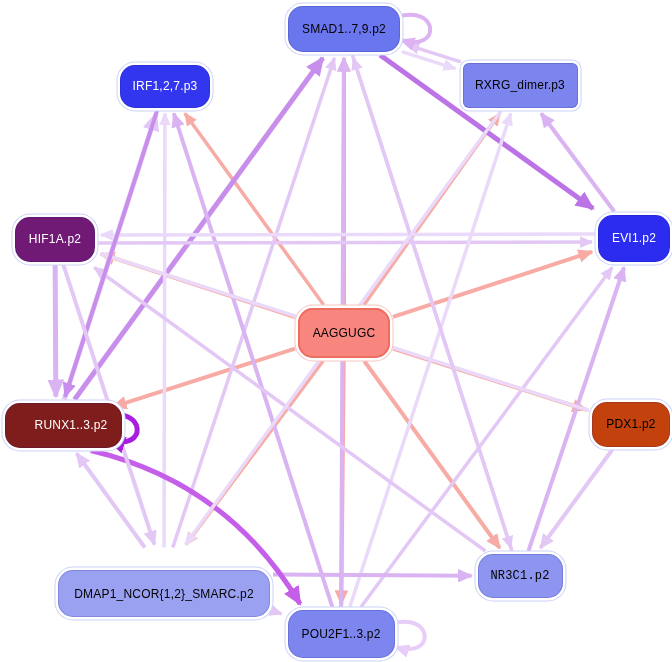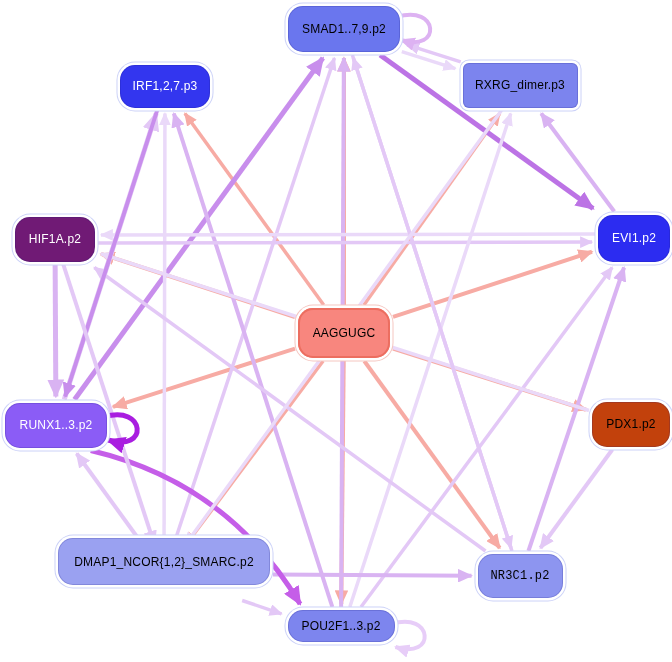--- a/index.html
+++ b/index.html
@@ -104,29 +104,29 @@
       </div>
       <div class="node" style="left: 462.5px; top: 62.5px; width: 115px; height: 45px; background: rgb(124, 132, 238); color: rgb(0, 0, 0); border-radius: 6px;">
         <span>RXRG_dimer.p3</span>
       </div>
       <div class="node" style="left: 15px; top: 216.5px; width: 80px; height: 45px; background: #701a75; color: rgb(255, 255, 255); align-items: center;">
         <span>HIF1A.p2</span>
       </div>
       <div class="node" style="left: 598px; top: 214.5px; width: 72px; height: 47px; background: rgb(44, 44, 241); color: rgb(255, 255, 255);">
         <span>EVI1.p2</span>
       </div>
-      <div class="node" style="left: 5px; top: 402.5px; width: 102px; height: 45px; background: #8b5cf6; color: rgb(255, 255, 255);">
+      <div class="node" style="left: 5px; top: 402.5px; width: 102px; height: 45px; background: #7f1d1d; color: rgb(255, 255, 255); padding-left: 15px;">
         <span>RUNX1..3.p2</span>
       </div>
       <div class="node" style="left: 592px; top: 401.5px; width: 78px; height: 45px; background: #c2410c; color: rgb(0, 0, 0);">
         <span>PDX1.p2</span>
       </div>
-      <div class="node" style="left: 58px; top: 538px; width: 212px; height: 47px; background: rgb(154, 161, 241); color: rgb(0, 0, 0);">
+      <div class="node" style="left: 58px; top: 570px; width: 212px; height: 47px; background: rgb(154, 161, 241); color: rgb(0, 0, 0);">
         <span>DMAP1_NCOR{1,2}_SMARC.p2</span>
       </div>
       <div class="node" style="left: 477.5px; top: 554px; width: 85px; height: 44px; background: rgb(141, 149, 240); color: rgb(0, 0, 0); font-family: Liberation Mono, monospace;">
         <span>NR3C1.p2</span>
       </div>
-      <div class="node" style="left: 287.5px; top: 610px; width: 107px; height: 32px; background: rgb(125, 133, 238); color: rgb(0, 0, 0);">
+      <div class="node" style="left: 287.5px; top: 610px; width: 107px; height: 48px; background: rgb(125, 133, 238); color: rgb(0, 0, 0);">
         <span>POU2F1..3.p2</span>
       </div>
     </div>
 </div>
 
 </body></html>

